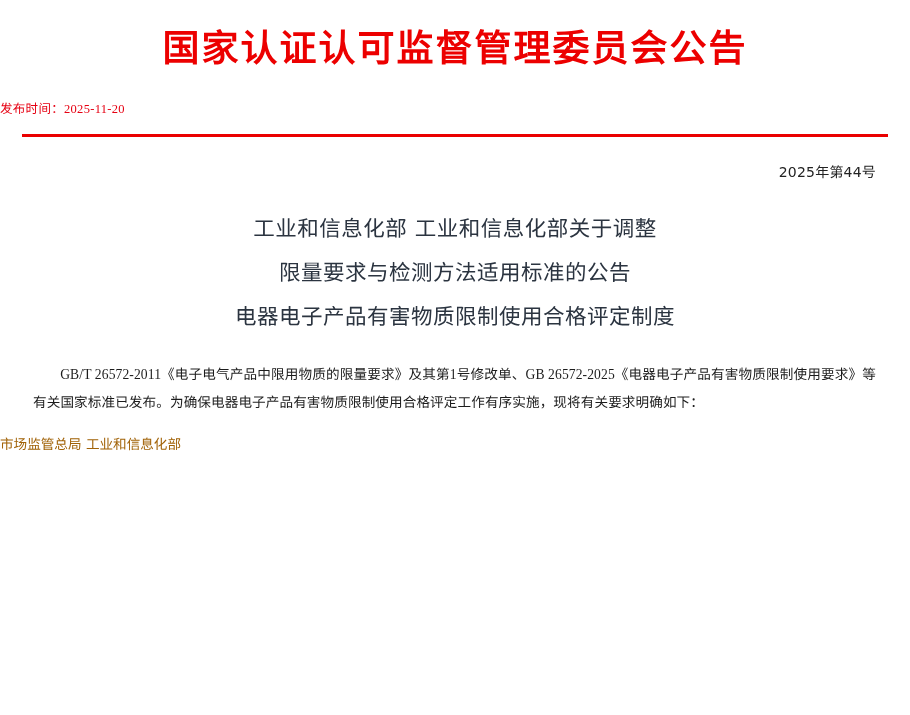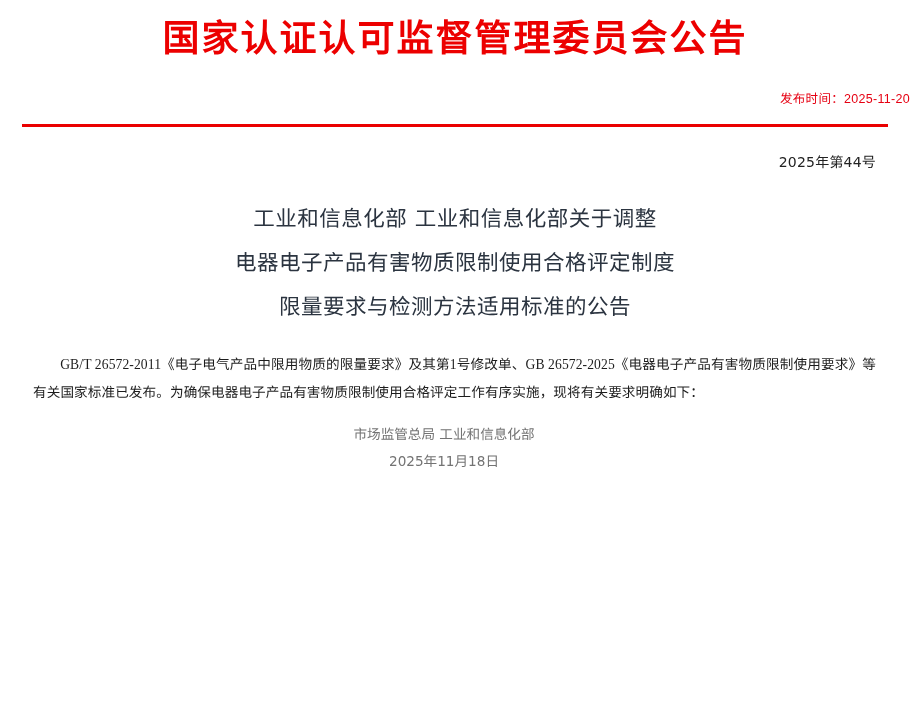--- a/index.html
+++ b/index.html
@@ -19,37 +19,37 @@
 
   .page {
     position: relative;
     width: 910px;
     height: 715px;
     box-sizing: border-box;
   }
 
   
   .masthead {
-    padding-top: 16px;
+    padding-top: 26px;
   }
   .masthead-title {
     text-align: center;
     color: #ec0000;
     font-family: "DejaVu Sans", "Liberation Sans", sans-serif;
     font-weight: bold;
     font-size: 37px;
     letter-spacing: 2px;
     line-height: 1.25;
     white-space: nowrap;
   }
   .publish-time {
     margin-top: 26px;
-    text-align: right;
+    text-align: left;
     color: #e60012;
-    font-family: Liberation Sans, sans-serif;
+    font-family: Liberation Serif, serif;
     font-size: 12.5px;
     letter-spacing: 0.3px;
   }
   .rule-red {
     margin: 17px 22px 0 22px;
     height: 3px;
     background: #ea0000;
     font-size: 0;
     line-height: 0;
   }
@@ -90,50 +90,49 @@
     color: #1c1c1c;
     text-align: justify;
     text-justify: inter-ideograph;
     text-indent: 2em;
     margin: 0 0 2px 0;
     letter-spacing: 0.1px;
   }
 
   
   .signature {
-    margin: 14px 34px 0 12px;
-    text-align: center;
+    margin: 14px 34px 0 0;
+    text-align: left;
     font-family: "DejaVu Sans", "Liberation Sans", sans-serif;
     font-size: 13.6px;
-    color: #737373;
+    color: #a16207;
     line-height: 27px;
   }
   .signature .sig-line { display: block; white-space: nowrap; }
 </style>
 </head>
 <body>
 
 <div class="page">
 
   <div class="masthead">
     <div class="masthead-title">国家认证认可监督管理委员会公告</div>
     <div class="publish-time">发布时间：2025-11-20</div>
     <div class="rule-red"></div>
   </div>
 
   <div class="doc-number">2025年第44号</div>
 
   <div class="doc-title">
     <span class="tline">工业和信息化部 工业和信息化部关于调整</span>
+    <span class="tline">限量要求与检测方法适用标准的公告</span>
     <span class="tline">电器电子产品有害物质限制使用合格评定制度</span>
-    <span class="tline">限量要求与检测方法适用标准的公告</span>
   </div>
 
   <div class="body-area">
     <p class="para">GB/T 26572-2011《电子电气产品中限用物质的限量要求》及其第1号修改单、GB 26572-2025《电器电子产品有害物质限制使用要求》等有关国家标准已发布。为确保电器电子产品有害物质限制使用合格评定工作有序实施，现将有关要求明确如下：</p>
   </div>
 
   <div class="signature">
     <span class="sig-line">市场监管总局 工业和信息化部</span>
-    <span class="sig-line">2025年11月18日</span>
   </div>
 
 </div>
 
 </body></html>

